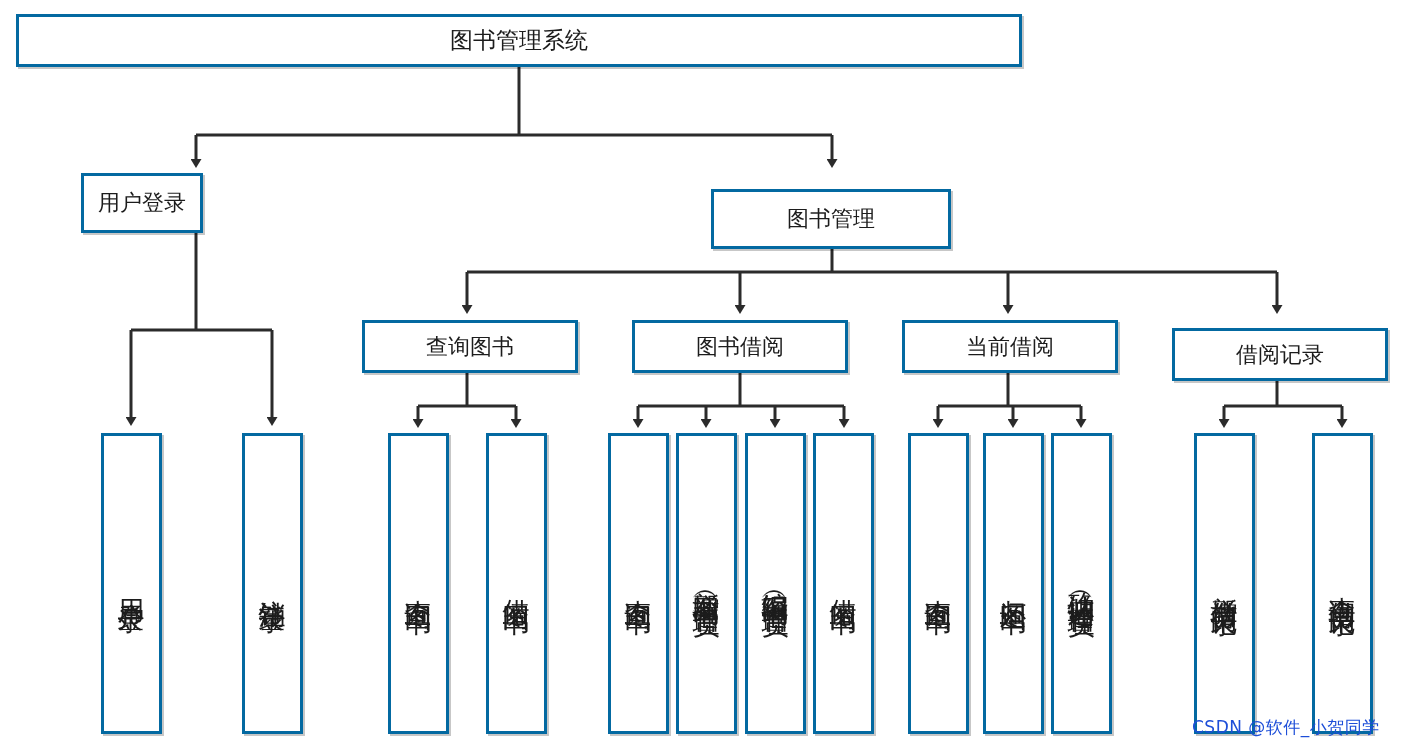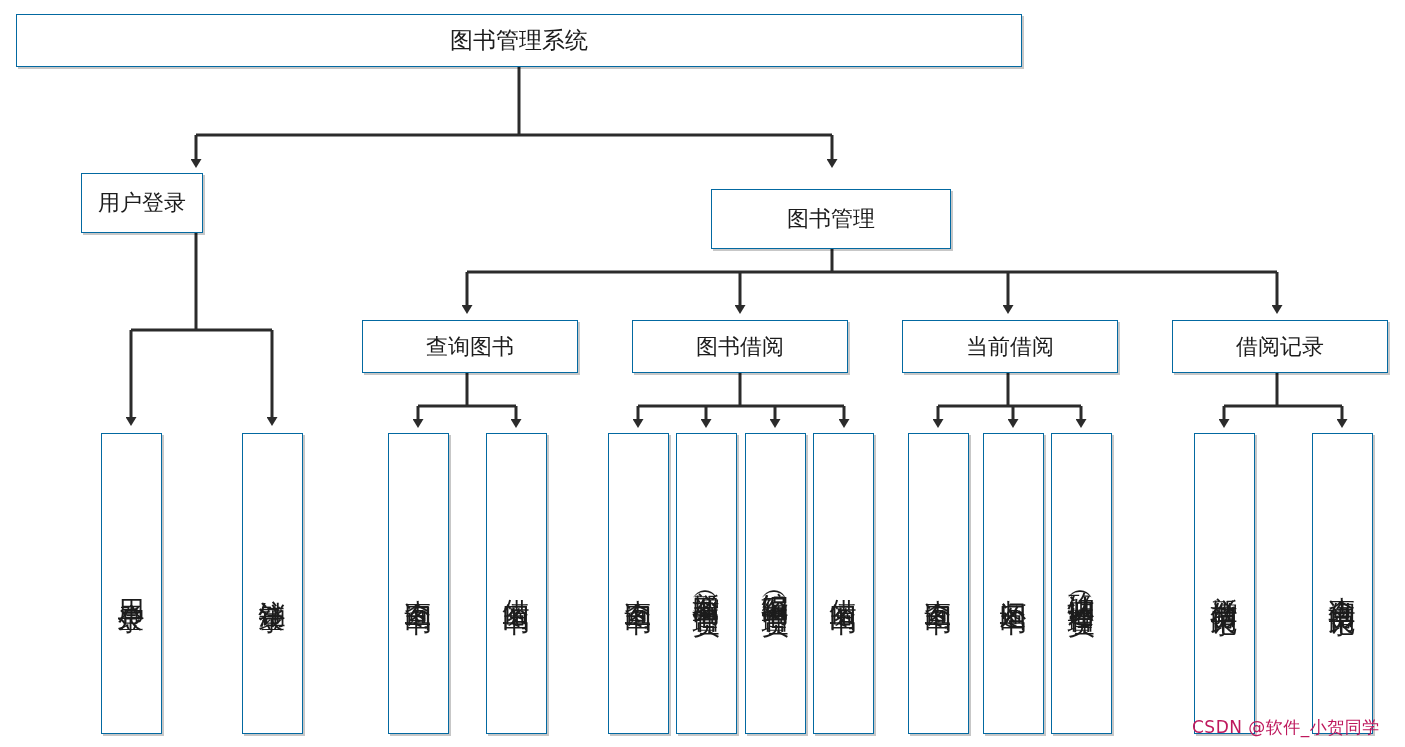--- a/index.html
+++ b/index.html
@@ -23,21 +23,21 @@
     left: 0;
     top: 0;
     width: 1405px;
     height: 747px;
     pointer-events: none;
   }
   .node {
     position: absolute;
     box-sizing: border-box;
     background: #ffffff;
-    border: 1px solid #0369a1;
+    border: 3px solid #0369a1;
     box-shadow: 2px 2px 0 rgba(0,0,0,0.22);
     display: flex;
     align-items: center;
     justify-content: center;
     color: #1c1c1c;
     z-index: 2;
   }
   .node .label {
     display: block;
     text-align: center;
@@ -60,21 +60,21 @@
     writing-mode: vertical-rl;
     text-orientation: upright;
     font-size: 27px;
     letter-spacing: 3px;
     line-height: 1;
     white-space: nowrap;
     text-align: center;
   }
   .watermark {
     position: absolute;
-    color: #be185d;
+    color: #1d4ed8;
     font-size: 17px;
     letter-spacing: 0.5px;
     z-index: 3;
     white-space: nowrap;
     user-select: none;
   }
 </style>
 </head>
 <body>
 
@@ -143,21 +143,21 @@
 
   <div class="node horiz" style="left:362px; top:320px; width:216px; height:53px;">
     <span class="label">查询图书</span>
   </div>
   <div class="node horiz" style="left:632px; top:320px; width:216px; height:53px;">
     <span class="label">图书借阅</span>
   </div>
   <div class="node horiz" style="left:902px; top:320px; width:216px; height:53px;">
     <span class="label">当前借阅</span>
   </div>
-  <div class="node horiz" style="left:1172px; top:320px; width:216px; height:53px;">
+  <div class="node horiz" style="left:1172px; top:328px; width:216px; height:53px;">
     <span class="label">借阅记录</span>
   </div>
 
   <div class="node vert" style="left:101px; top:433px; width:61px; height:301px;">
     <span class="label">用户登录</span>
   </div>
   <div class="node vert" style="left:242px; top:433px; width:61px; height:301px;">
     <span class="label">注销登录</span>
   </div>
 

